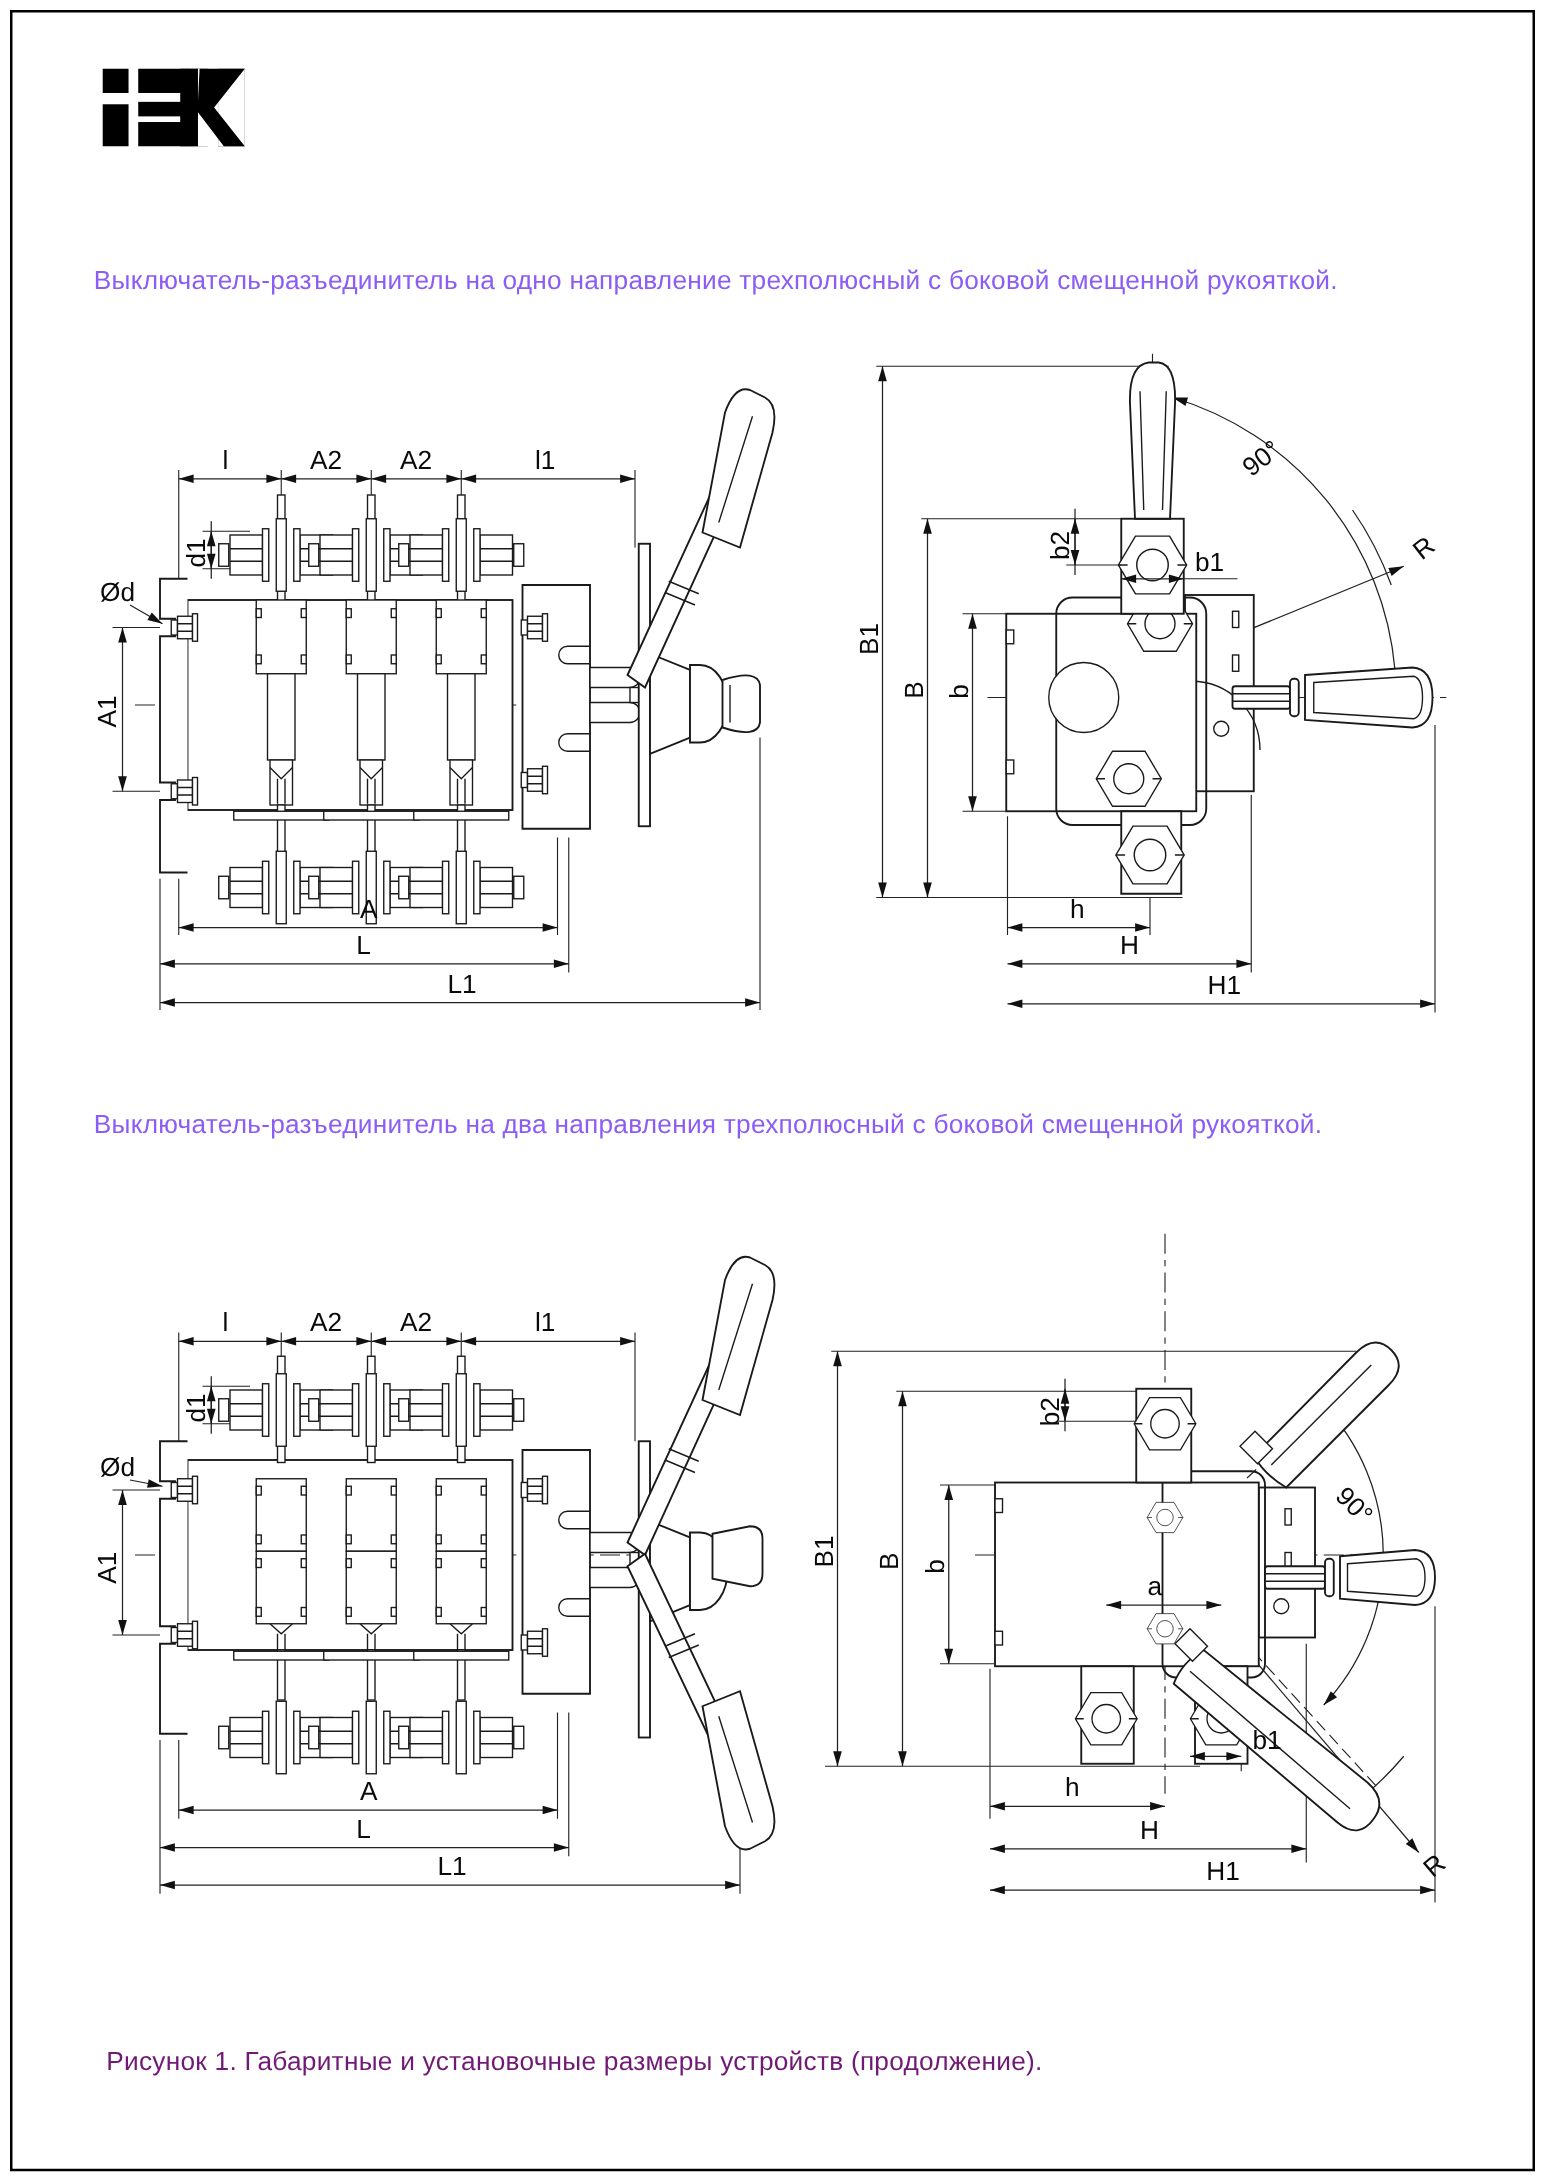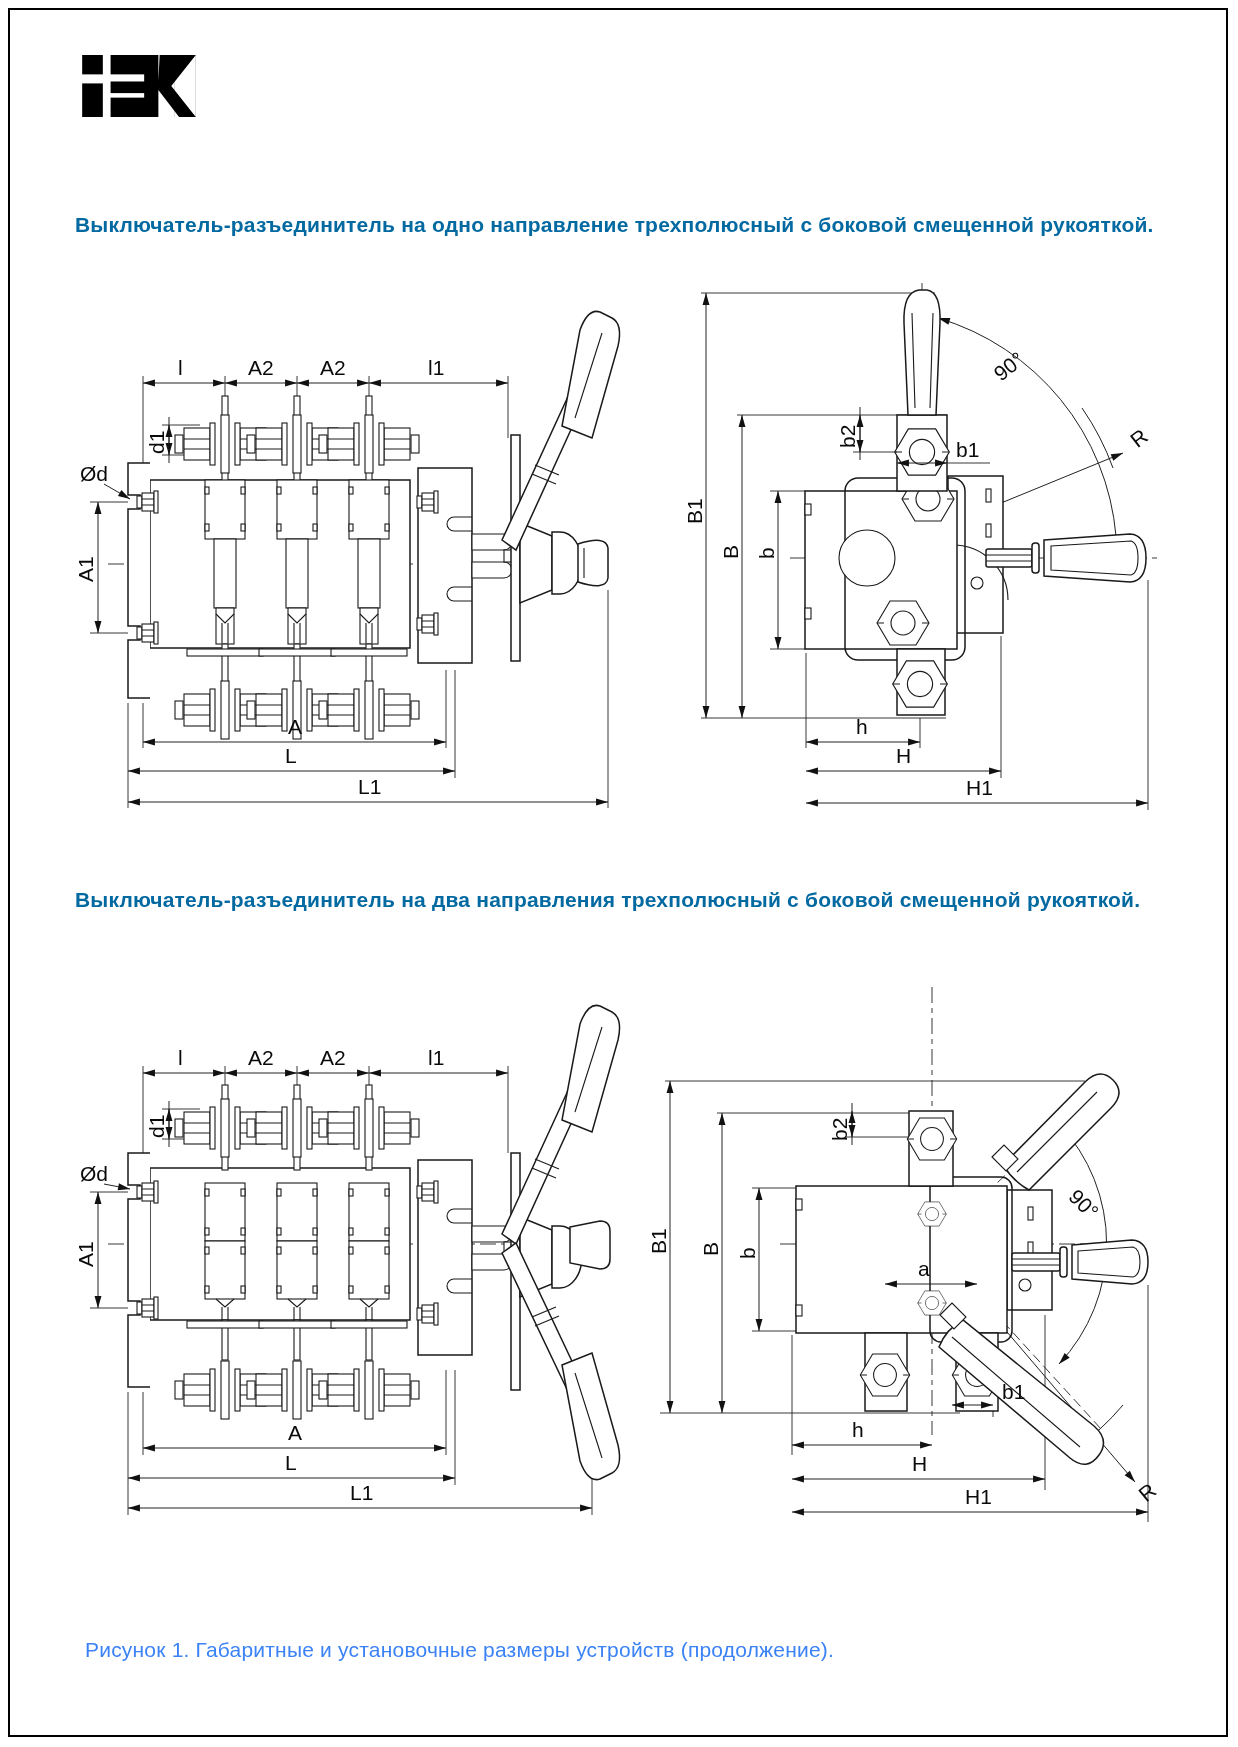--- a/index.html
+++ b/index.html
@@ -1,20 +1,20 @@
 <!DOCTYPE html>
 <html><head>
 <meta charset="utf-8">
 <style>
   html,body{margin:0;padding:0;background:#fff;}
   body{width:1238px;height:1747px;position:relative;font-family:"Liberation Sans",sans-serif;color:#111;}
   .frame{position:absolute;left:8px;top:8px;width:1216px;height:1725px;border:2.5px solid #000;}
   .abs{position:absolute;}
-  .title{font-size:21px;letter-spacing:.2px;white-space:nowrap;color:#0369a1;font-weight:bold;}
-  .caption{font-size:21px;letter-spacing:.2px;white-space:nowrap;color:#3b82f6;}
+  .title{font-size:21px;letter-spacing:.2px;white-space:nowrap;color:#8b5cf6;}
+  .caption{font-size:21px;letter-spacing:.2px;white-space:nowrap;color:#701a75;}
   .sr{position:absolute;width:1px;height:1px;overflow:hidden;clip:rect(0 0 0 0);}
   svg{display:block;overflow:visible;}
   .ol{fill:#fff;stroke:#1a1a1a;stroke-width:1.5;}
   .o2{fill:#fff;stroke:#1a1a1a;stroke-width:1.1;}
   .ln{fill:none;stroke:#1a1a1a;stroke-width:1.1;}
   .thk{fill:none;stroke:#1a1a1a;stroke-width:1.5;}
   .dim{fill:none;stroke:#222;stroke-width:1;}
   .ext{fill:none;stroke:#222;stroke-width:.9;}
   .cl{fill:none;stroke:#222;stroke-width:.9;stroke-dasharray:16 5 5 5;}
   .dg{fill:none;stroke:#222;stroke-width:.9;stroke-dasharray:10 5;}

